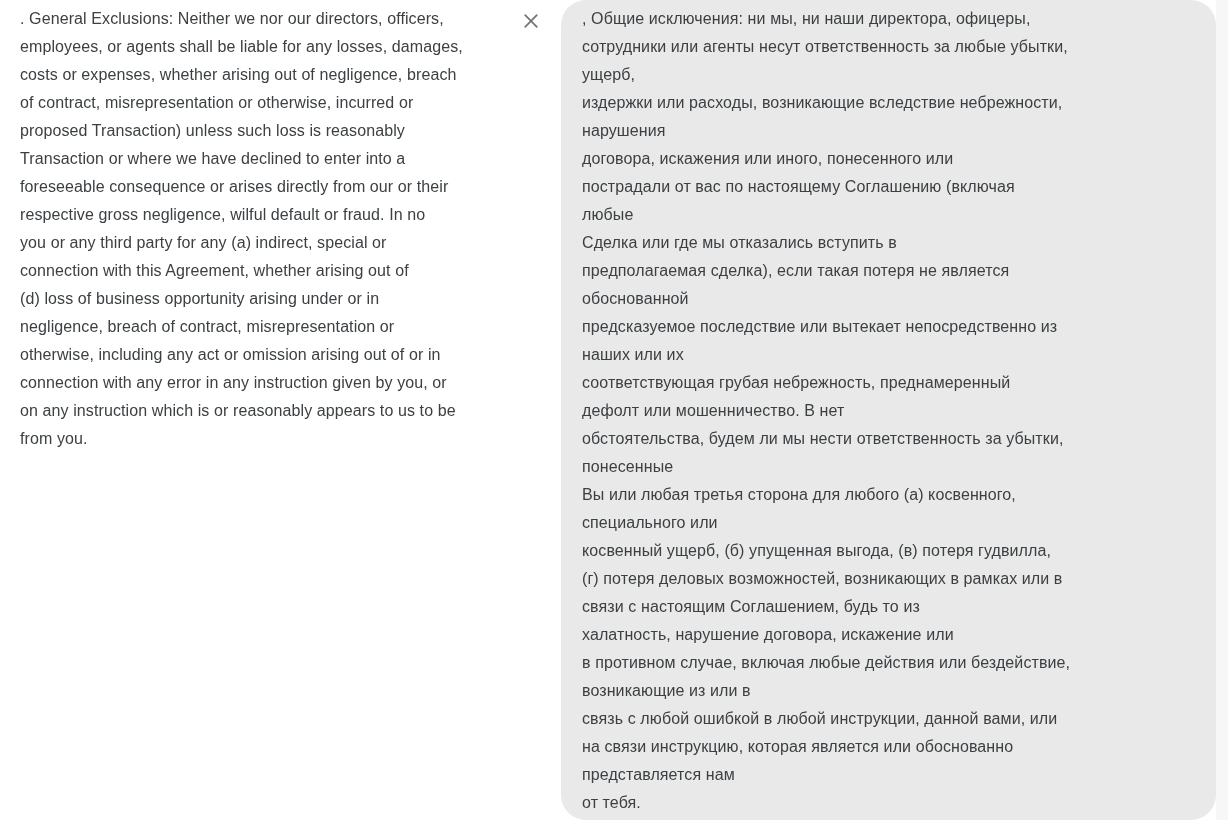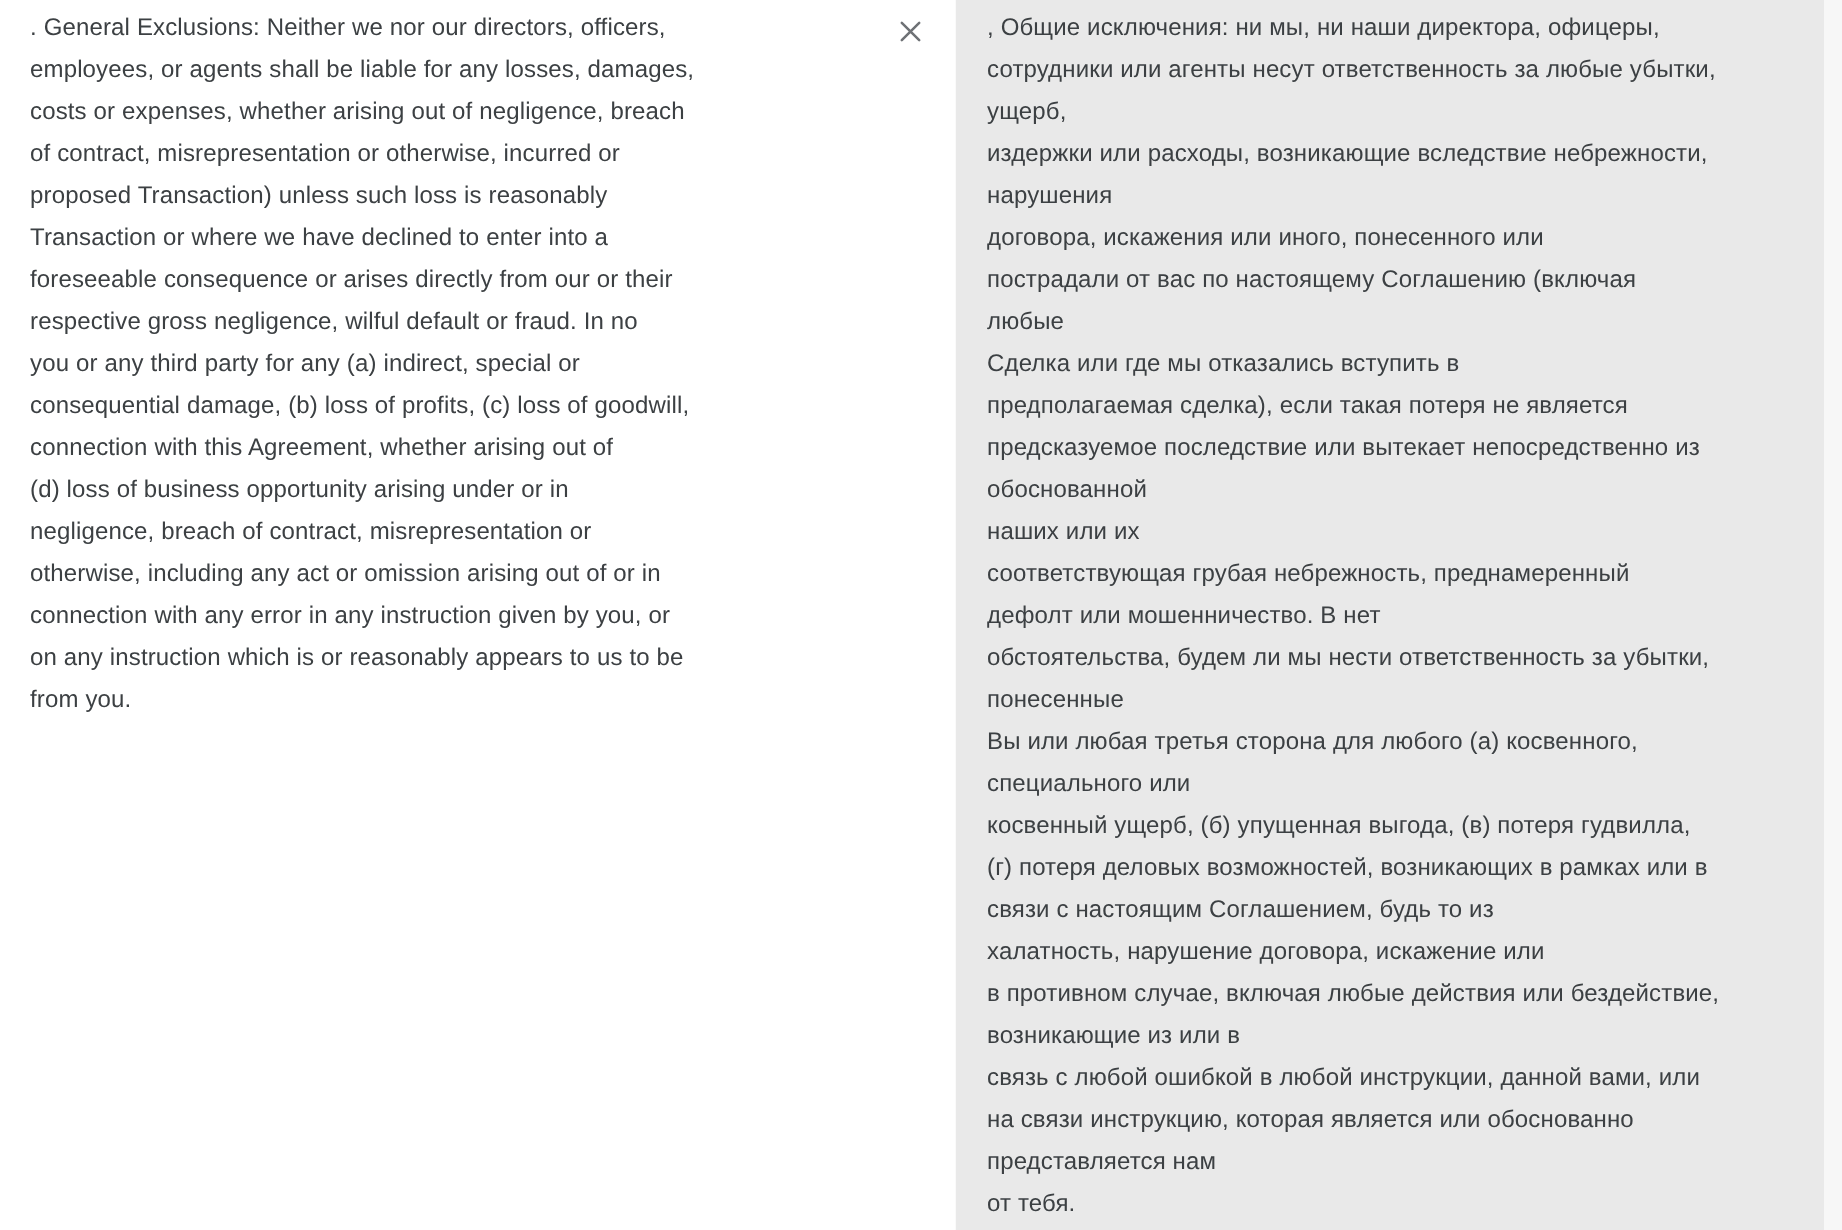--- a/index.html
+++ b/index.html
@@ -14,34 +14,35 @@
     width: 1228px;
     height: 820px;
     overflow: hidden;
     display: flex;
     background: #ffffff;
     font-family: "Liberation Sans", "DejaVu Sans", sans-serif;
     font-size: 16px;
     color: var(--text-color);
   }
   .panel-left {
-    width: 637px;
+    width: 561px;
     height: 820px;
     background: #ffffff;
     position: relative;
     padding: 5px 44px 0 20px;
     overflow: hidden;
     flex: none;
   }
   .panel-right {
     flex: 1;
     height: 820px;
     background: var(--panel-bg);
     padding: 5px 4px 0 21px;
     overflow: hidden;
+    border-radius: 25px;
   }
   .scroll-strip {
     width: 12px;
     height: 820px;
     background: var(--track-color);
     flex: none;
   }
   .line {
     height: 28px;
     line-height: 28px;
@@ -71,21 +72,20 @@
   <div>
       <div class="line">. General Exclusions: Neither we nor our directors, officers,</div>
       <div class="line">employees, or agents shall be liable for any losses, damages,</div>
       <div class="line">costs or expenses, whether arising out of negligence, breach</div>
       <div class="line">of contract, misrepresentation or otherwise, incurred or</div>
       <div class="line">proposed Transaction) unless such loss is reasonably</div>
       <div class="line">Transaction or where we have declined to enter into a</div>
       <div class="line">foreseeable consequence or arises directly from our or their</div>
       <div class="line">respective gross negligence, wilful default or fraud. In no</div>
       <div class="line">you or any third party for any (a) indirect, special or</div>
-      <div class="line">consequential damage, (b) loss of profits, (c) loss of goodwill,</div>
       <div class="line">connection with this Agreement, whether arising out of</div>
       <div class="line">(d) loss of business opportunity arising under or in</div>
       <div class="line">negligence, breach of contract, misrepresentation or</div>
       <div class="line">otherwise, including any act or omission arising out of or in</div>
       <div class="line">connection with any error in any instruction given by you, or</div>
       <div class="line">on any instruction which is or reasonably appears to us to be</div>
       <div class="line">from you.</div>
     </div>
   <button class="close-btn" aria-label="close">
     <span>
@@ -101,22 +101,22 @@
       <div class="line">, Общие исключения: ни мы, ни наши директора, офицеры,</div>
       <div class="line">сотрудники или агенты несут ответственность за любые убытки,</div>
       <div class="line">ущерб,</div>
       <div class="line">издержки или расходы, возникающие вследствие небрежности,</div>
       <div class="line">нарушения</div>
       <div class="line">договора, искажения или иного, понесенного или</div>
       <div class="line">пострадали от вас по настоящему Соглашению (включая</div>
       <div class="line">любые</div>
       <div class="line">Сделка или где мы отказались вступить в</div>
       <div class="line">предполагаемая сделка), если такая потеря не является</div>
+      <div class="line">обоснованной</div>
       <div class="line">предсказуемое последствие или вытекает непосредственно из</div>
-      <div class="line">обоснованной</div>
       <div class="line">наших или их</div>
       <div class="line">соответствующая грубая небрежность, преднамеренный</div>
       <div class="line">дефолт или мошенничество. В нет</div>
       <div class="line">обстоятельства, будем ли мы нести ответственность за убытки,</div>
       <div class="line">понесенные</div>
       <div class="line">Вы или любая третья сторона для любого (а) косвенного,</div>
       <div class="line">специального или</div>
       <div class="line">косвенный ущерб, (б) упущенная выгода, (в) потеря гудвилла,</div>
       <div class="line">(г) потеря деловых возможностей, возникающих в рамках или в</div>
       <div class="line">связи с настоящим Соглашением, будь то из</div>

